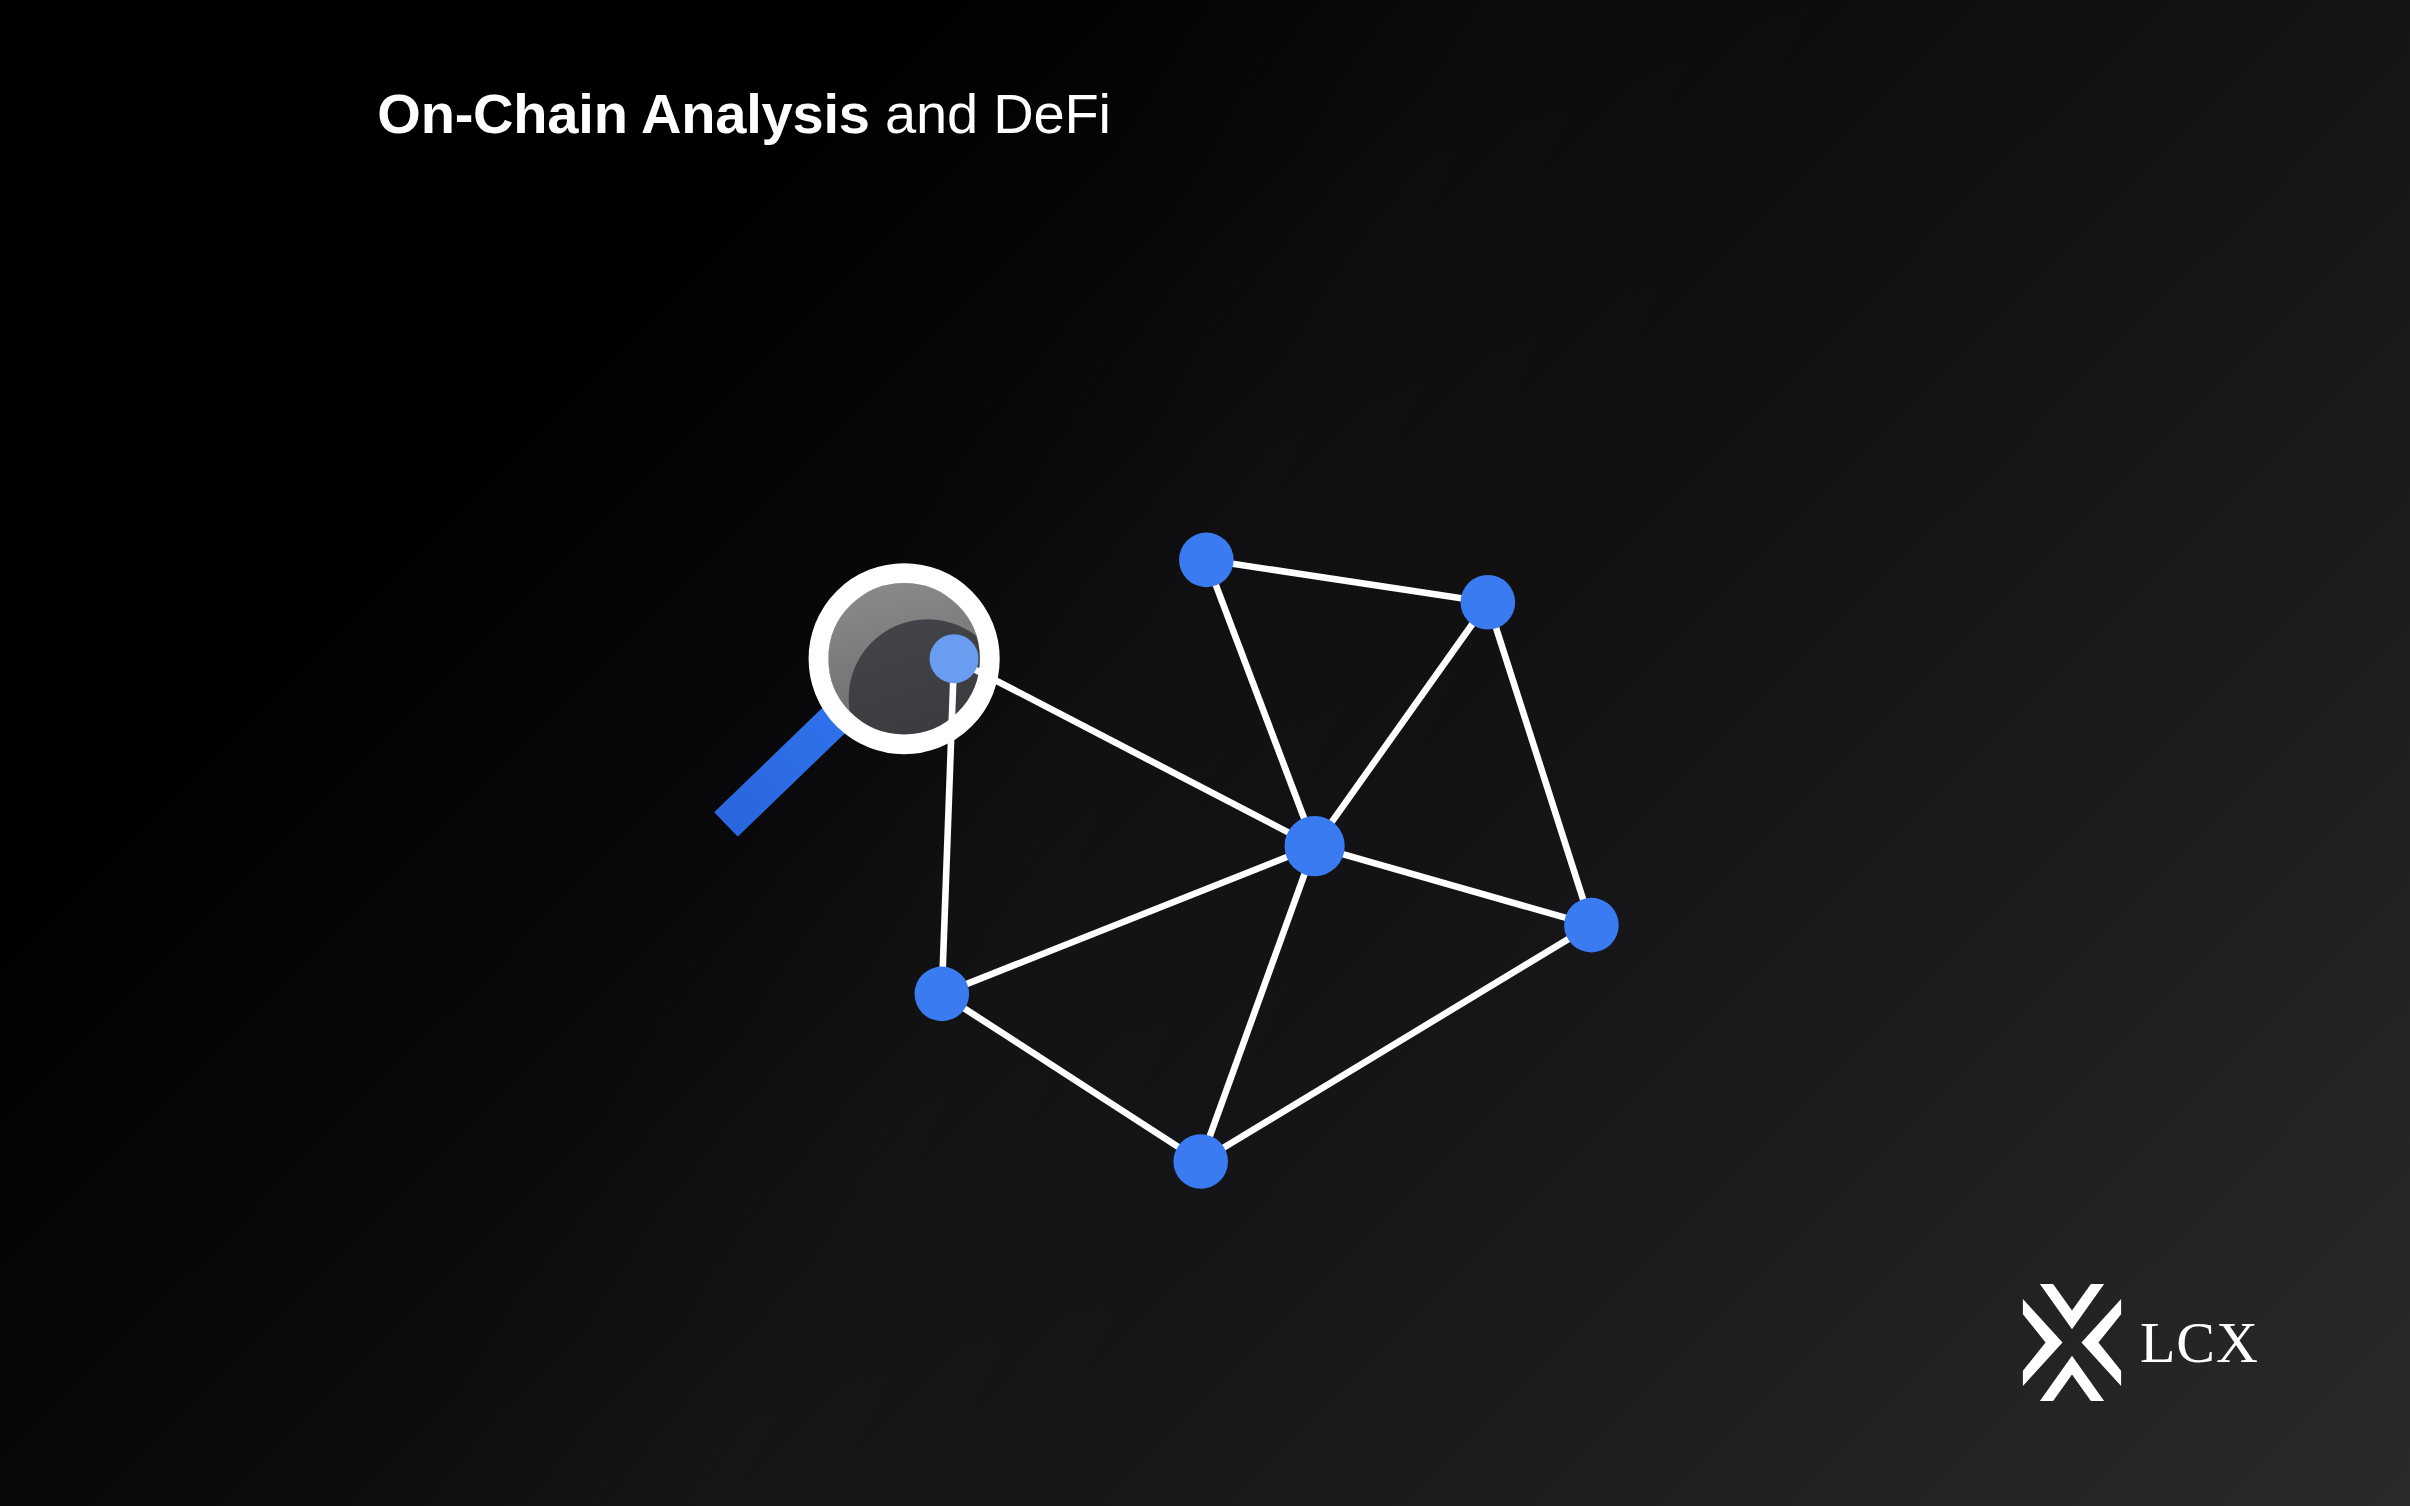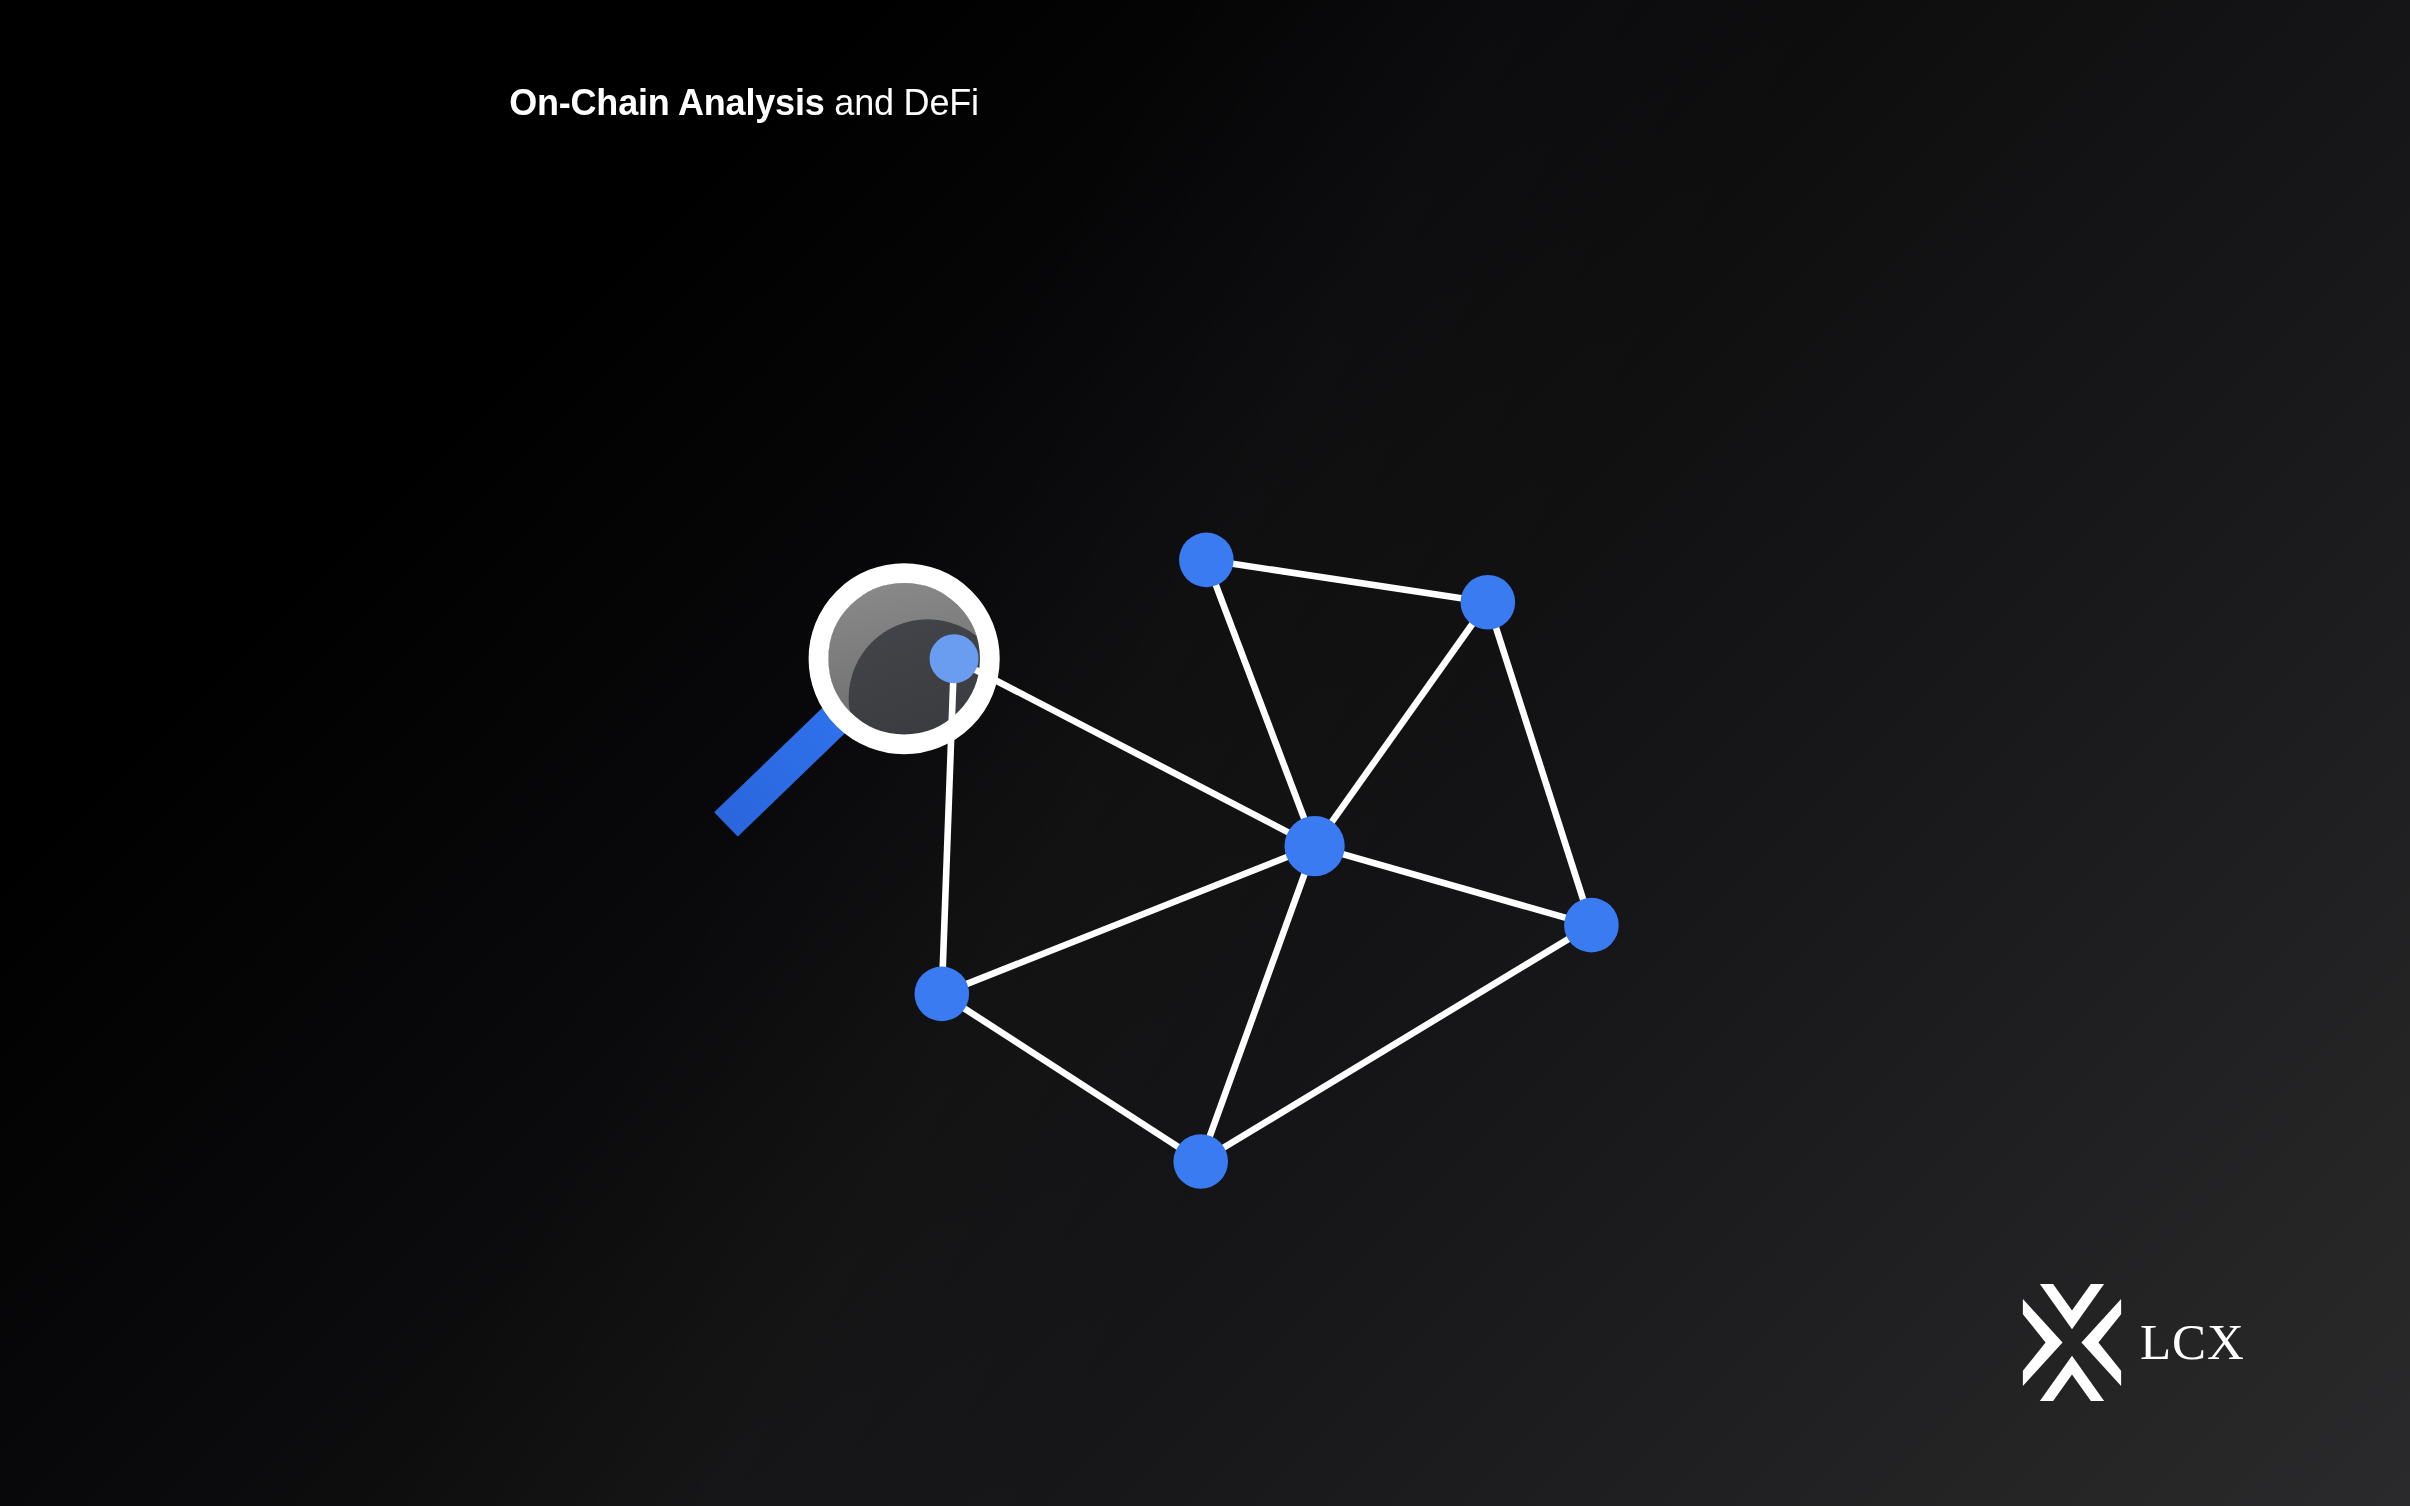--- a/index.html
+++ b/index.html
@@ -42,21 +42,21 @@
   #title-wrap {
     position: absolute;
     left: 0;
     top: 83px;
     width: 1488px;
     text-align: center;
     line-height: 1.1;
   }
   #title {
     display: inline-block;
-    font-size: 36px;
+    font-size: 56px;
     color: #ffffff;
     letter-spacing: -0.2px;
     white-space: nowrap;
   }
   #title .strong {
     font-weight: 700;
   }
   #title .light {
     font-weight: 400;
   }
@@ -85,21 +85,21 @@
     align-items: center;
     gap: 17px;
   }
   #logo-mark {
     width: 102px;
     height: 121px;
     display: block;
   }
   #logo-text {
     font-family: "Liberation Serif", serif;
-    font-size: 51px;
+    font-size: 58px;
     color: #ffffff;
     letter-spacing: 0.9px;
     line-height: 1;
     white-space: nowrap;
   }
 </style>
 </head>
 <body>
 
 <div id="stage">

